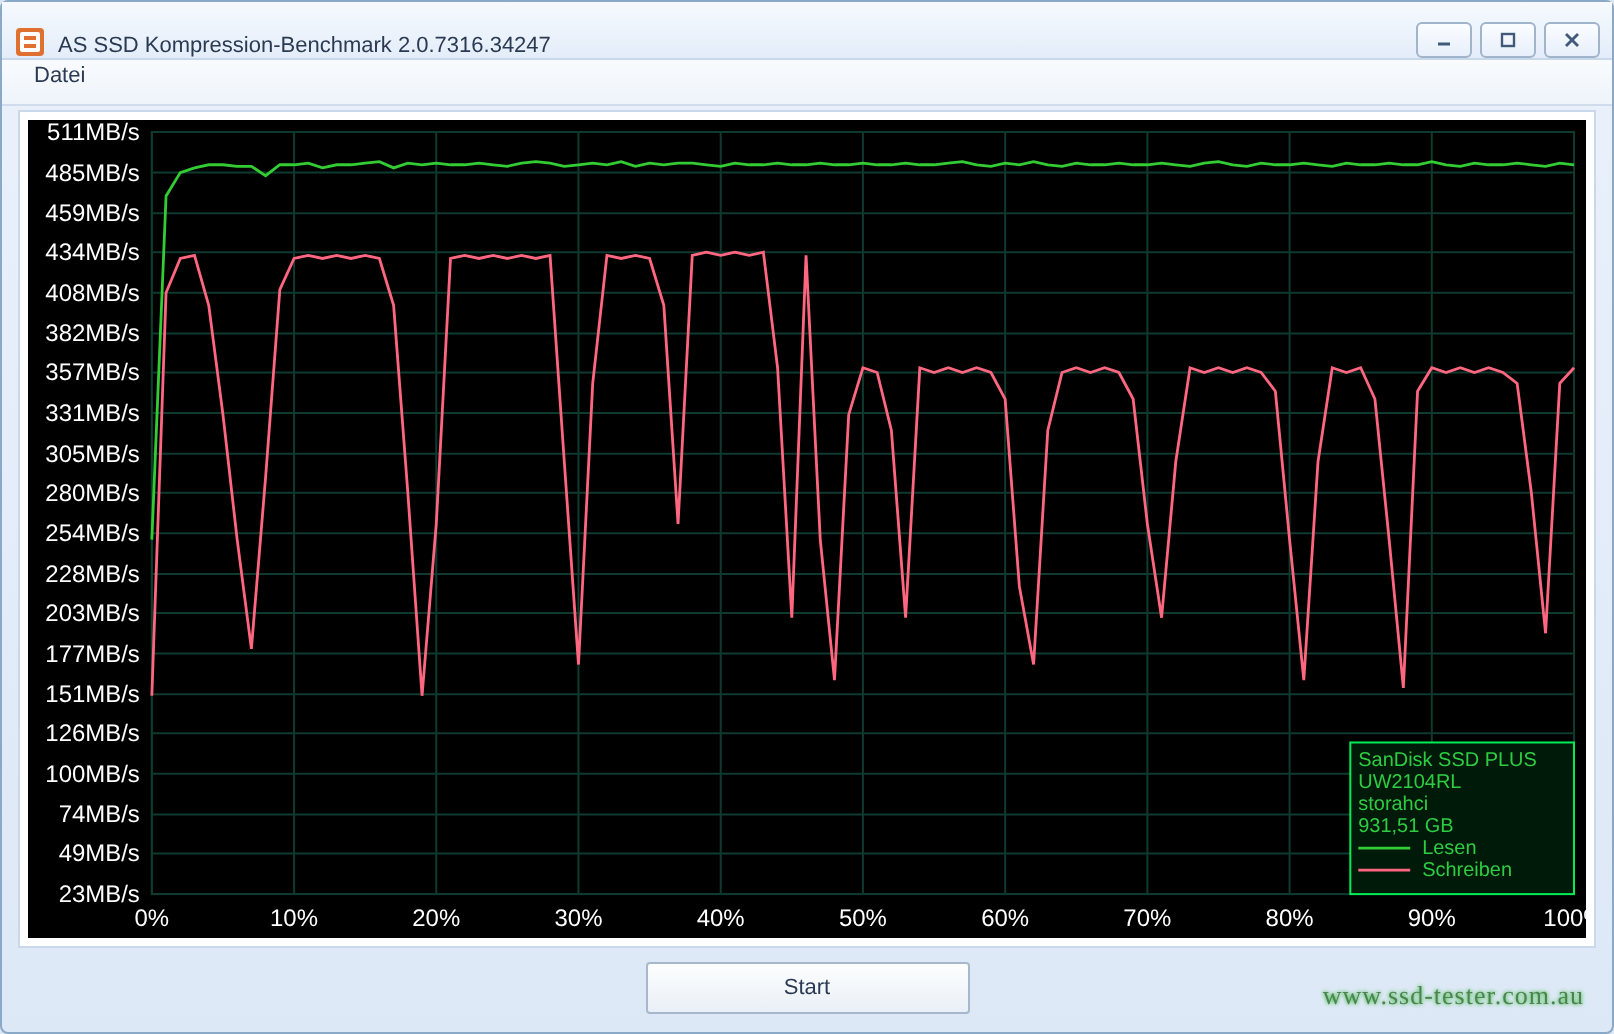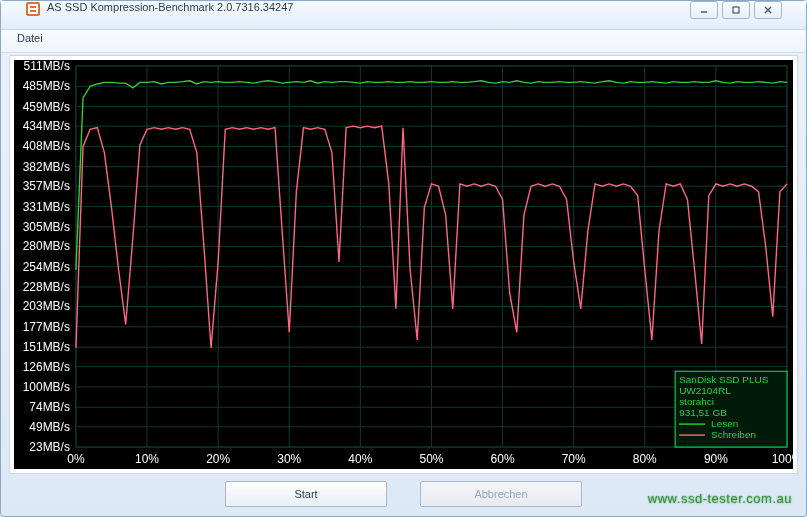--- a/index.html
+++ b/index.html
@@ -1,30 +1,30 @@
 <!DOCTYPE html>
 <html><head>
 <meta charset="utf-8">
 <style>
   html,body{margin:0;padding:0;font-family:"Segoe UI",Tahoma,sans-serif;font-size:11px;background:#dce6f2;overflow:hidden}
   .window{width:807px;height:517px;background:linear-gradient(#eaf1fb,#dde8f6);border:1px solid #8aa8c8;box-sizing:border-box;border-radius:4px;position:relative}
-  .titlebar{height:28px;display:flex;align-items:flex-start;padding:0 24px;background:linear-gradient(#f6fafe,#e3edf9);border-bottom:1px solid #c9d8ea}
+  .titlebar{height:28px;display:flex;align-items:flex-end;padding:0 6px;background:linear-gradient(#f6fafe,#e3edf9);border-bottom:1px solid #c9d8ea}
   .titlebar .icon{width:16px;height:16px;margin-right:6px;display:inline-block}
   .titlebar .title{flex:1;color:#2a3a52}
   .win-btns{display:flex;gap:4px}
   .win-btn{width:26px;height:16px;border:1px solid #a0b4cc;border-radius:3px;background:linear-gradient(#fbfdff,#e7effa);display:flex;align-items:center;justify-content:center;color:#415a7a;font-size:10px;cursor:default}
   .menubar{height:22px;padding:0 10px;display:flex;align-items:flex-start;color:#2a3a52;background:linear-gradient(#f9fbfe,#eef4fb);border-bottom:1px solid #d0dcec}
   .menubar span{padding:2px 6px}
   .client{position:absolute;left:8px;right:8px;top:54px;bottom:42px;background:#fff;border:1px solid #c9d8ea}
   .chart{position:absolute;inset:4px;background:#000}
   svg{display:block}
   .footer{position:absolute;left:8px;right:8px;bottom:6px;height:32px;display:flex;align-items:center;justify-content:center;gap:33px}
   .btn{width:160px;height:24px;border:1px solid #a7b7cc;border-radius:2px;background:linear-gradient(#fdfefe,#e9eff7);color:#2a3a52;display:flex;align-items:center;justify-content:center}
   .btn.disabled{color:#9aa7b8;background:linear-gradient(#f2f4f7,#e7ebf1)}
-  .watermark{position:absolute;right:14px;bottom:10px;color:#3c7a3c;font-family:Liberation Sans, sans-serif;font-size:13px;letter-spacing:0.5px;text-shadow:0 0 2px #0a0;opacity:.9}
+  .watermark{position:absolute;right:14px;bottom:10px;color:#3c7a3c;font-family:Liberation Serif, serif;font-size:13px;letter-spacing:0.5px;text-shadow:0 0 2px #0a0;opacity:.9}
 </style>
 </head>
 <body>
 
 <div class="window">
 
   <div class="titlebar">
     <span class="icon">
       <svg width="16" height="16">
           <rect x="1" y="1" width="14" height="14" fill="#e07030" rx="2"></rect>
@@ -135,17 +135,16 @@
           <line x1="666" y1="365" x2="692" y2="365" stroke="#33cc33" stroke-width="1.4"></line>
           <text x="698" y="368" fill="#2ecc40" font-size="10" font-family="Arial">Lesen</text>
           <line x1="666" y1="376" x2="692" y2="376" stroke="#ff6680" stroke-width="1.4"></line>
           <text x="698" y="379" fill="#2ecc40" font-size="10" font-family="Arial">Schreiben</text>
         </svg>
     </div>
   </div>
 
   <div class="footer">
     <div class="btn">Start</div>
-    <div class="btn disabled">Abbrechen</div>
   </div>
 
   <div class="watermark">www.ssd-tester.com.au</div>
 </div>
 
 </body></html>

